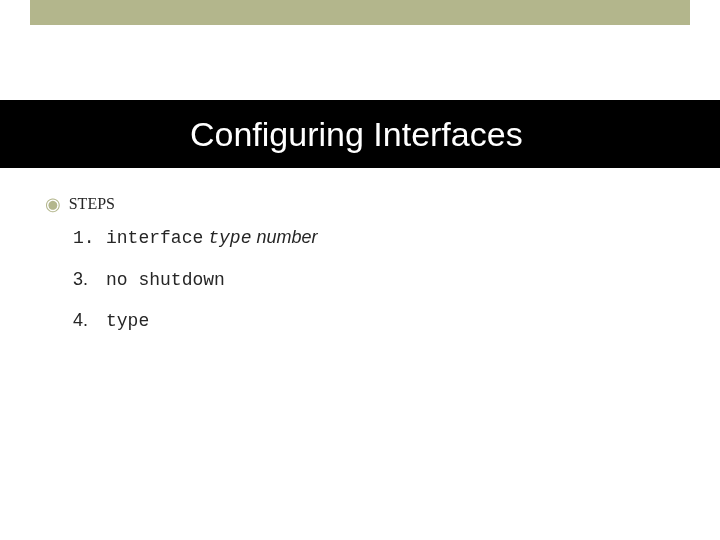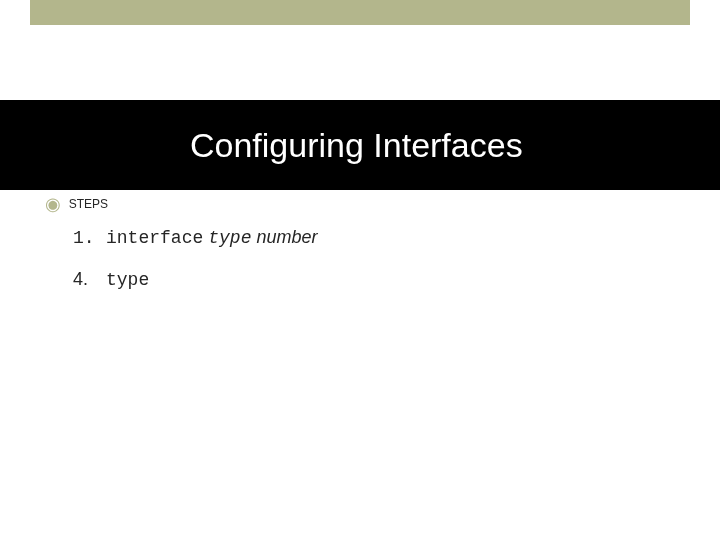--- a/index.html
+++ b/index.html
@@ -17,21 +17,21 @@
     left: 30px;
     right: 30px;
     height: 25px;
     background: #b3b68c;
   }
   .title-bar {
     position: absolute;
     top: 100px;
     left: 0;
     right: 0;
-    height: 90px;
+    height: 68px;
     background: #000000;
     display: flex;
     align-items: center;
   }
   .title-text {
     color: #ffffff;
     font-size: 34px;
     font-weight: 400;
     margin-left: 190px;
   }
@@ -47,22 +47,23 @@
     align-items: center;
     margin-bottom: 14px;
   }
   .bullet-icon {
     color: #b3b68c;
     font-size: 18px;
     margin-right: 8px;
     line-height: 1;
   }
   .bullet-text {
-    font-size: 12px;
+    font-size: 16px;
     font-weight: 400;
+    font-family: Liberation Serif, serif;
   }
   .steps-list {
     margin-left: 28px;
     margin-top: 8px;
   }
   .step-row {
     font-size: 18px;
     margin-bottom: 19px;
     line-height: 1.2;
   }
@@ -104,20 +105,25 @@
 
     <div class="step-row">
       <span class="step-num mono">1.</span>
       <span class="mono">interface</span>
       <span class="mono italic">type</span>
       <span> </span>
       <span class="italic">number</span>
     </div>
 
 
+    <div class="step-row">
+      <span class="step-num">3.</span>
+      <span> </span>
+      <span class="mono">no shutdown</span>
+    </div>
 
     <div class="step-row">
       <span class="step-num">4.</span>
       <span> </span>
       <span class="mono">type</span>
     </div>
 
   </div>
 </div>
 

